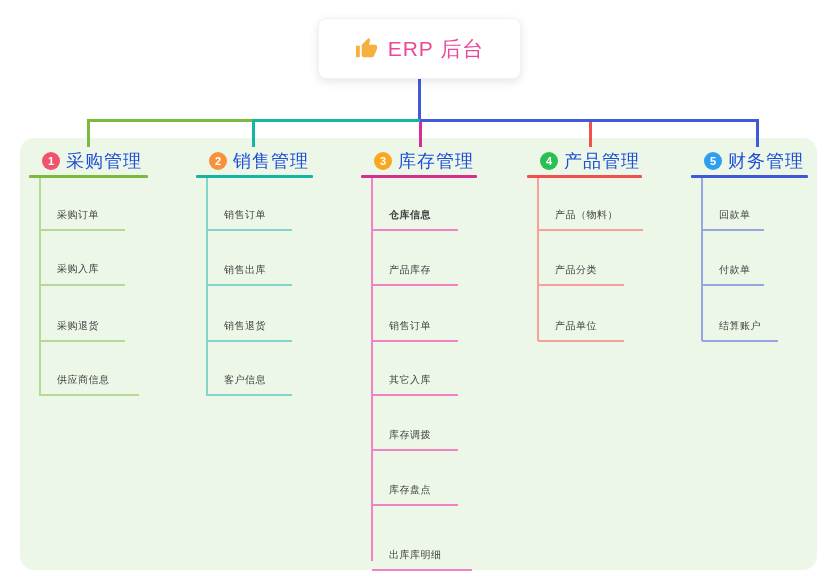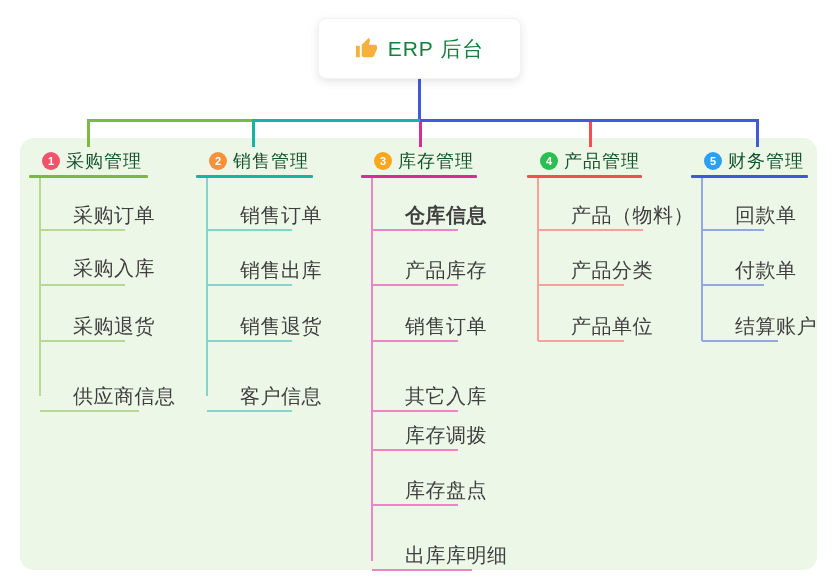--- a/index.html
+++ b/index.html
@@ -12,47 +12,47 @@
     position:absolute;left:20px;top:138px;width:797px;height:432px;
     background:#edf7e8;border-radius:14px;
   }
   .root-card{
     position:absolute;left:318px;top:18px;width:203px;height:61px;
     background:#ffffff;border:1px solid #f2f2f2;border-radius:8px;
     box-shadow:0 3px 10px rgba(0,0,0,0.10);
     display:flex;align-items:center;justify-content:center;gap:10px;
     box-sizing:border-box;
   }
-  .root-label{font-size:21px;font-weight:500;color:#15803d;letter-spacing:1px;}
+  .root-label{font-size:21px;font-weight:500;color:#ec4899;letter-spacing:1px;}
   .thumb-icon{width:23px;height:23px;display:block;}
   .conn{position:absolute;}
   
   .c-blue{background:#4459d8;}
   .c-green{background:#7cb93f;}
   .c-teal{background:#14b5a4;}
   .c-magenta{background:#d62f91;}
   .c-red{background:#f0504f;}
   
   .branch{position:absolute;top:0;height:588px;width:0;overflow:visible;}
   .badge{
     position:absolute;top:152px;left:13px;width:18px;height:18px;border-radius:50%;
     color:#fff;font-size:11px;font-weight:bold;line-height:18px;text-align:center;
   }
   .b-label{
     position:absolute;top:150px;left:37px;height:22px;line-height:22px;
-    font-size:18px;color:#14532d;letter-spacing:1px;white-space:nowrap;font-weight:500;
+    font-size:18px;color:#1d4ed8;letter-spacing:1px;white-space:nowrap;font-weight:500;
   }
   .b-underline{position:absolute;top:175px;left:0;height:3px;border-radius:1px;}
   .vline{position:absolute;left:10px;top:178px;width:2px;}
   .child{position:absolute;left:11px;height:22px;border-bottom:2px solid;}
   .child span{
-    display:block;margin-left:33px;line-height:16px;font-size:20px;color:#3f3f3f;
+    display:block;margin-left:17px;line-height:16px;font-size:10px;color:#3f3f3f;
     white-space:nowrap;letter-spacing:0.5px;
   }
-  .r1{top:207px}.r2{top:262px}.r3{top:318px}.r4{top:388px}.r5{top:427px}.r6{top:482px}.r7{top:547px}
+  .r1{top:207px}.r2{top:262px}.r3{top:318px}.r4{top:372px}.r5{top:427px}.r6{top:482px}.r7{top:547px}
   
   .b1 .badge{background:#f0536b}.b1 .b-underline{background:#7cb93f}.b1 .vline{background:#b5d996}.b1 .child{border-color:#b5d996}
   .b2 .badge{background:#f6923c}.b2 .b-underline{background:#14b5a4}.b2 .vline{background:#83d5c9}.b2 .child{border-color:#83d5c9}
   .b3 .badge{background:#f9a71f}.b3 .b-underline{background:#d62f91}.b3 .vline{background:#ef83c3}.b3 .child{border-color:#ef83c3}
   .b4 .badge{background:#2abf51}.b4 .b-underline{background:#f0504f}.b4 .vline{background:#f7a09c}.b4 .child{border-color:#f7a09c}
   .b5 .badge{background:#2d9ff0}.b5 .b-underline{background:#3f57d8}.b5 .vline{background:#94a7e2}.b5 .child{border-color:#94a7e2}
 </style>
 </head>
 <body>
 

